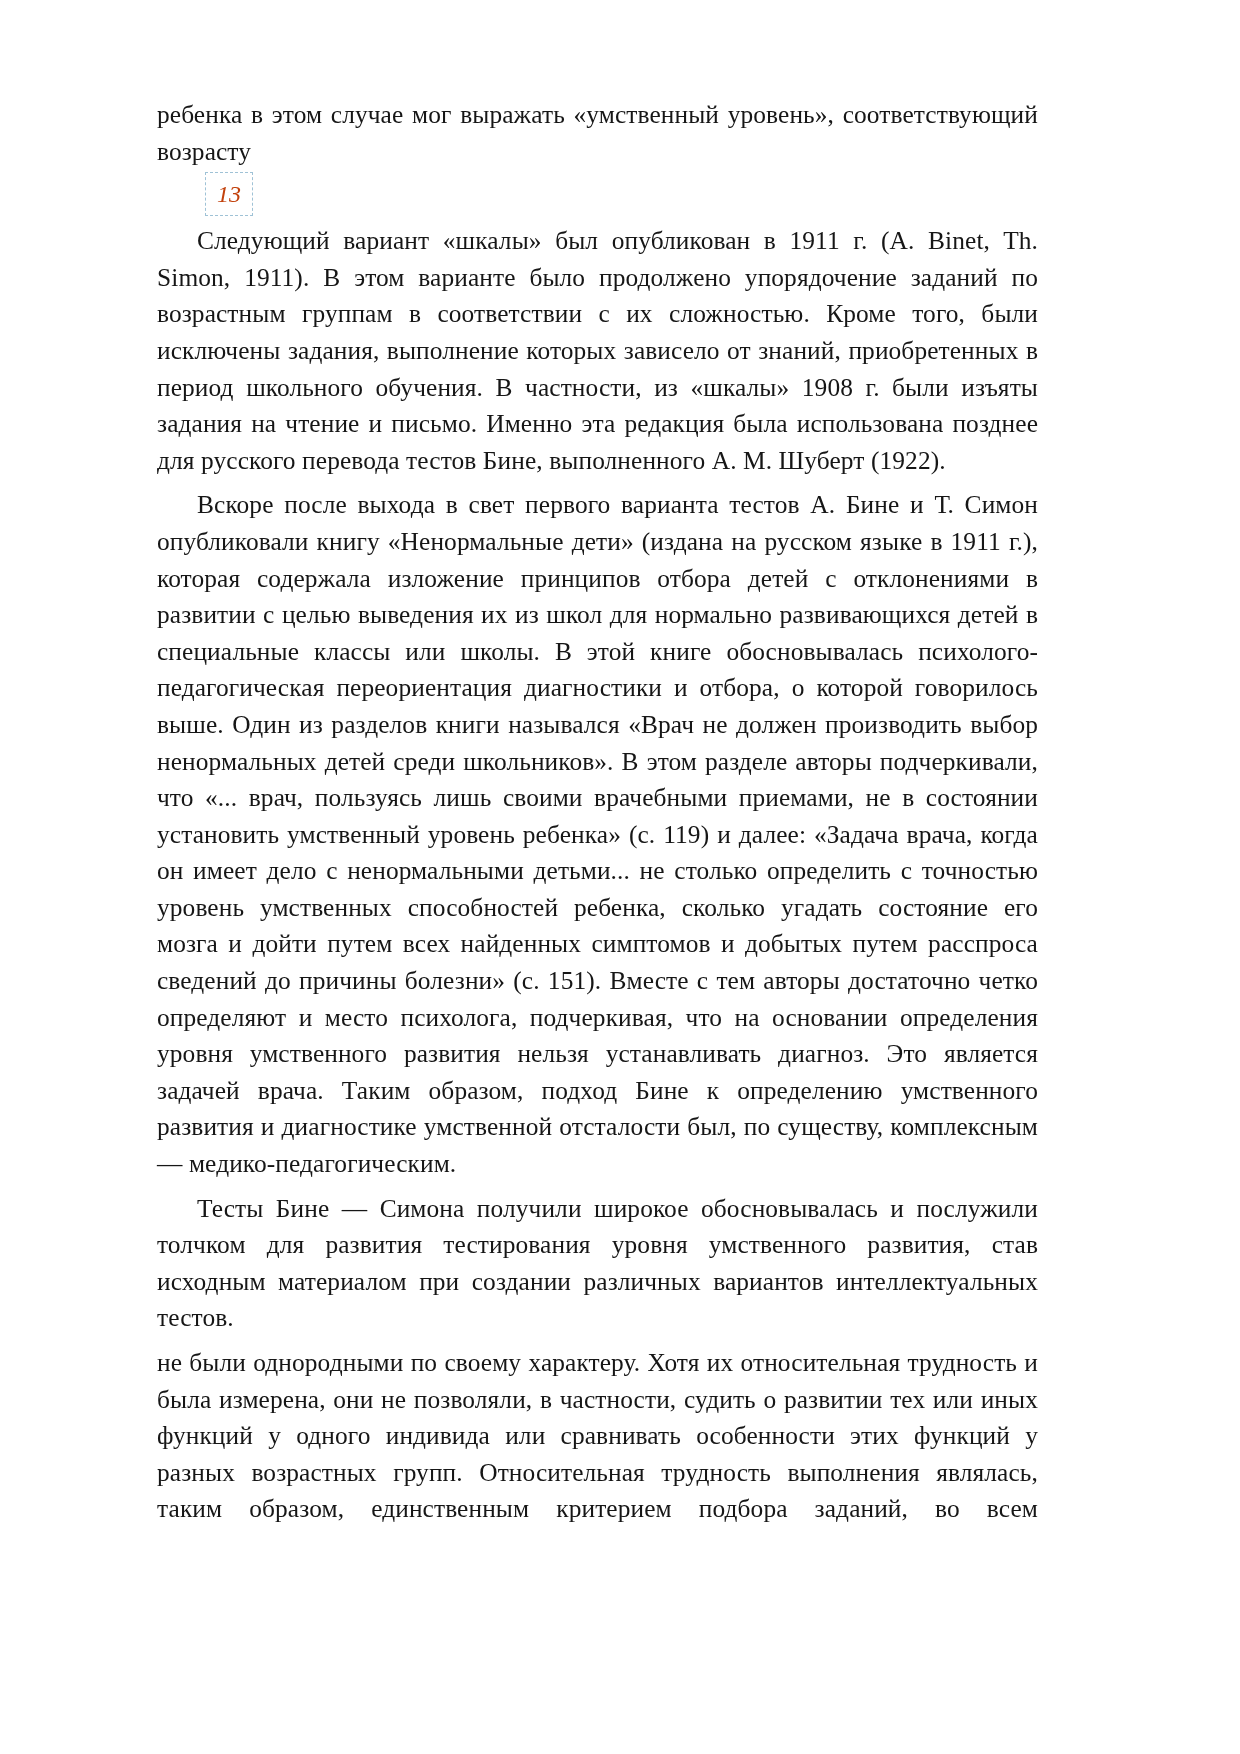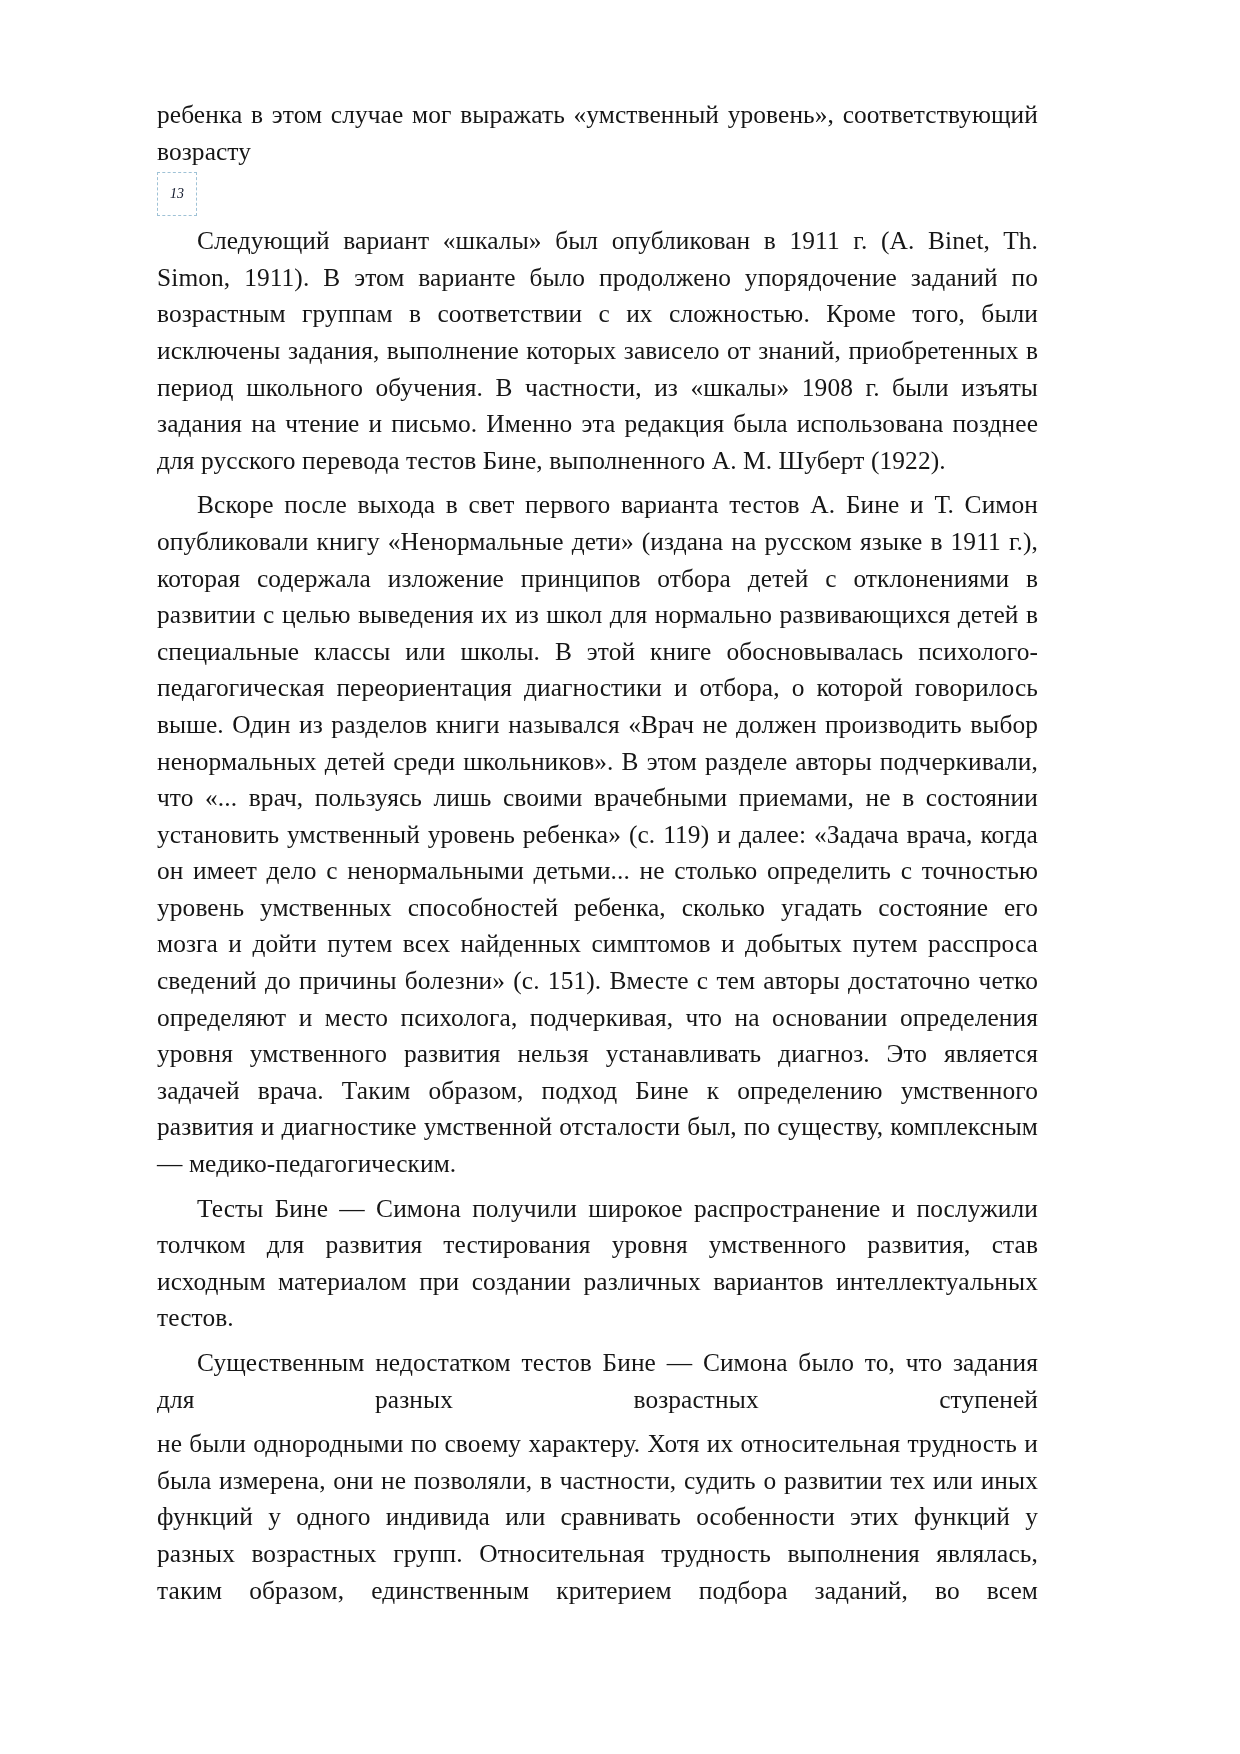--- a/index.html
+++ b/index.html
@@ -67,46 +67,46 @@
   }
   .pagemark {
     display: inline-block;
     box-sizing: border-box;
     min-width: 40px;
     height: 44px;
     padding: 9px 11px 0 11px;
     border: 1px dashed #9fc2d6;
     font-family: "Liberation Serif", "DejaVu Serif", serif;
     font-style: italic;
-    font-size: 14px;
+    font-size: 24px;
     line-height: 24px;
-    color: #0f172a;
+    color: #c2410c;
     text-align: center;
     background: #ffffff;
     vertical-align: top;
+    margin-left: 48px;
   }
 </style>
 </head>
 <body>
 
 <div class="page">
   <div class="content">
 
     <p class="para flush last-line-justify">ребенка в этом случае мог выражать «умственный уровень», соответствующий возрасту</p>
 
     <div class="pagemark-row">
       <span class="pagemark">13</span>
     </div>
 
 
     <p class="para indent">Следующий вариант «шкалы» был опубликован в 1911 г. (A. Binet, Th. Simon, 1911). В этом варианте было продолжено упорядочение заданий по возрастным группам в соответствии с их сложностью. Кроме того, были исключены задания, выполнение которых зависело от знаний, приобретенных в период школьного обучения. В частности, из «шкалы» 1908 г. были изъяты задания на чтение и письмо. Именно эта редакция была использована позднее для русского перевода тестов Бине, выполненного А. М. Шуберт (1922).</p>
 
     <p class="para indent">Вскоре после выхода в свет первого варианта тестов А. Бине и Т. Симон опубликовали книгу «Ненормальные дети» (издана на русском языке в 1911 г.), которая содержала изложение принципов отбора детей с отклонениями в развитии с целью выведения их из школ для нормально развивающихся детей в специальные классы или школы. В этой книге обосновывалась психолого-педагогическая переориентация диагностики и отбора, о которой говорилось выше. Один из разделов книги назывался «Врач не должен производить выбор ненормальных детей среди школьников». В этом разделе авторы подчеркивали, что «... врач, пользуясь лишь своими врачебными приемами, не в состоянии установить умственный уровень ребенка» (с. 119) и далее: «Задача врача, когда он имеет дело с ненормальными детьми... не столько определить с точностью уровень умственных способностей ребенка, сколько угадать состояние его мозга и дойти путем всех найденных симптомов и добытых путем расспроса сведений до причины болезни» (с. 151). Вместе с тем авторы достаточно четко определяют и место психолога, подчеркивая, что на основании определения уровня умственного развития нельзя устанавливать диагноз. Это является задачей врача. Таким образом, подход Бине к определению умственного развития и диагностике умственной отсталости был, по существу, комплексным — медико-педагогическим.</p>
 
-    <p class="para indent">Тесты Бине — Симона получили широкое распространение и послужили толчком для развития тестирования уровня умственного развития, став исходным материалом при создании различных вариантов интеллектуальных тестов.</p>
+    <p class="para indent">Тесты Бине — Симона получили широкое обосновывалась и послужили толчком для развития тестирования уровня умственного развития, став исходным материалом при создании различных вариантов интеллектуальных тестов.</p>
 
-    <p class="para indent last-line-justify">Существенным недостатком тестов Бине — Симона было то, что задания для разных возрастных ступеней</p>
 
 
     <p class="para flush last-line-justify">не были однородными по своему характеру. Хотя их относительная трудность и была измерена, они не позволяли, в частности, судить о развитии тех или иных функций у одного индивида или сравнивать особенности этих функций у разных возрастных групп. Относительная трудность выполнения являлась, таким образом, единственным критерием подбора заданий, во всем</p>
 
   </div>
 </div>
 
 </body></html>

